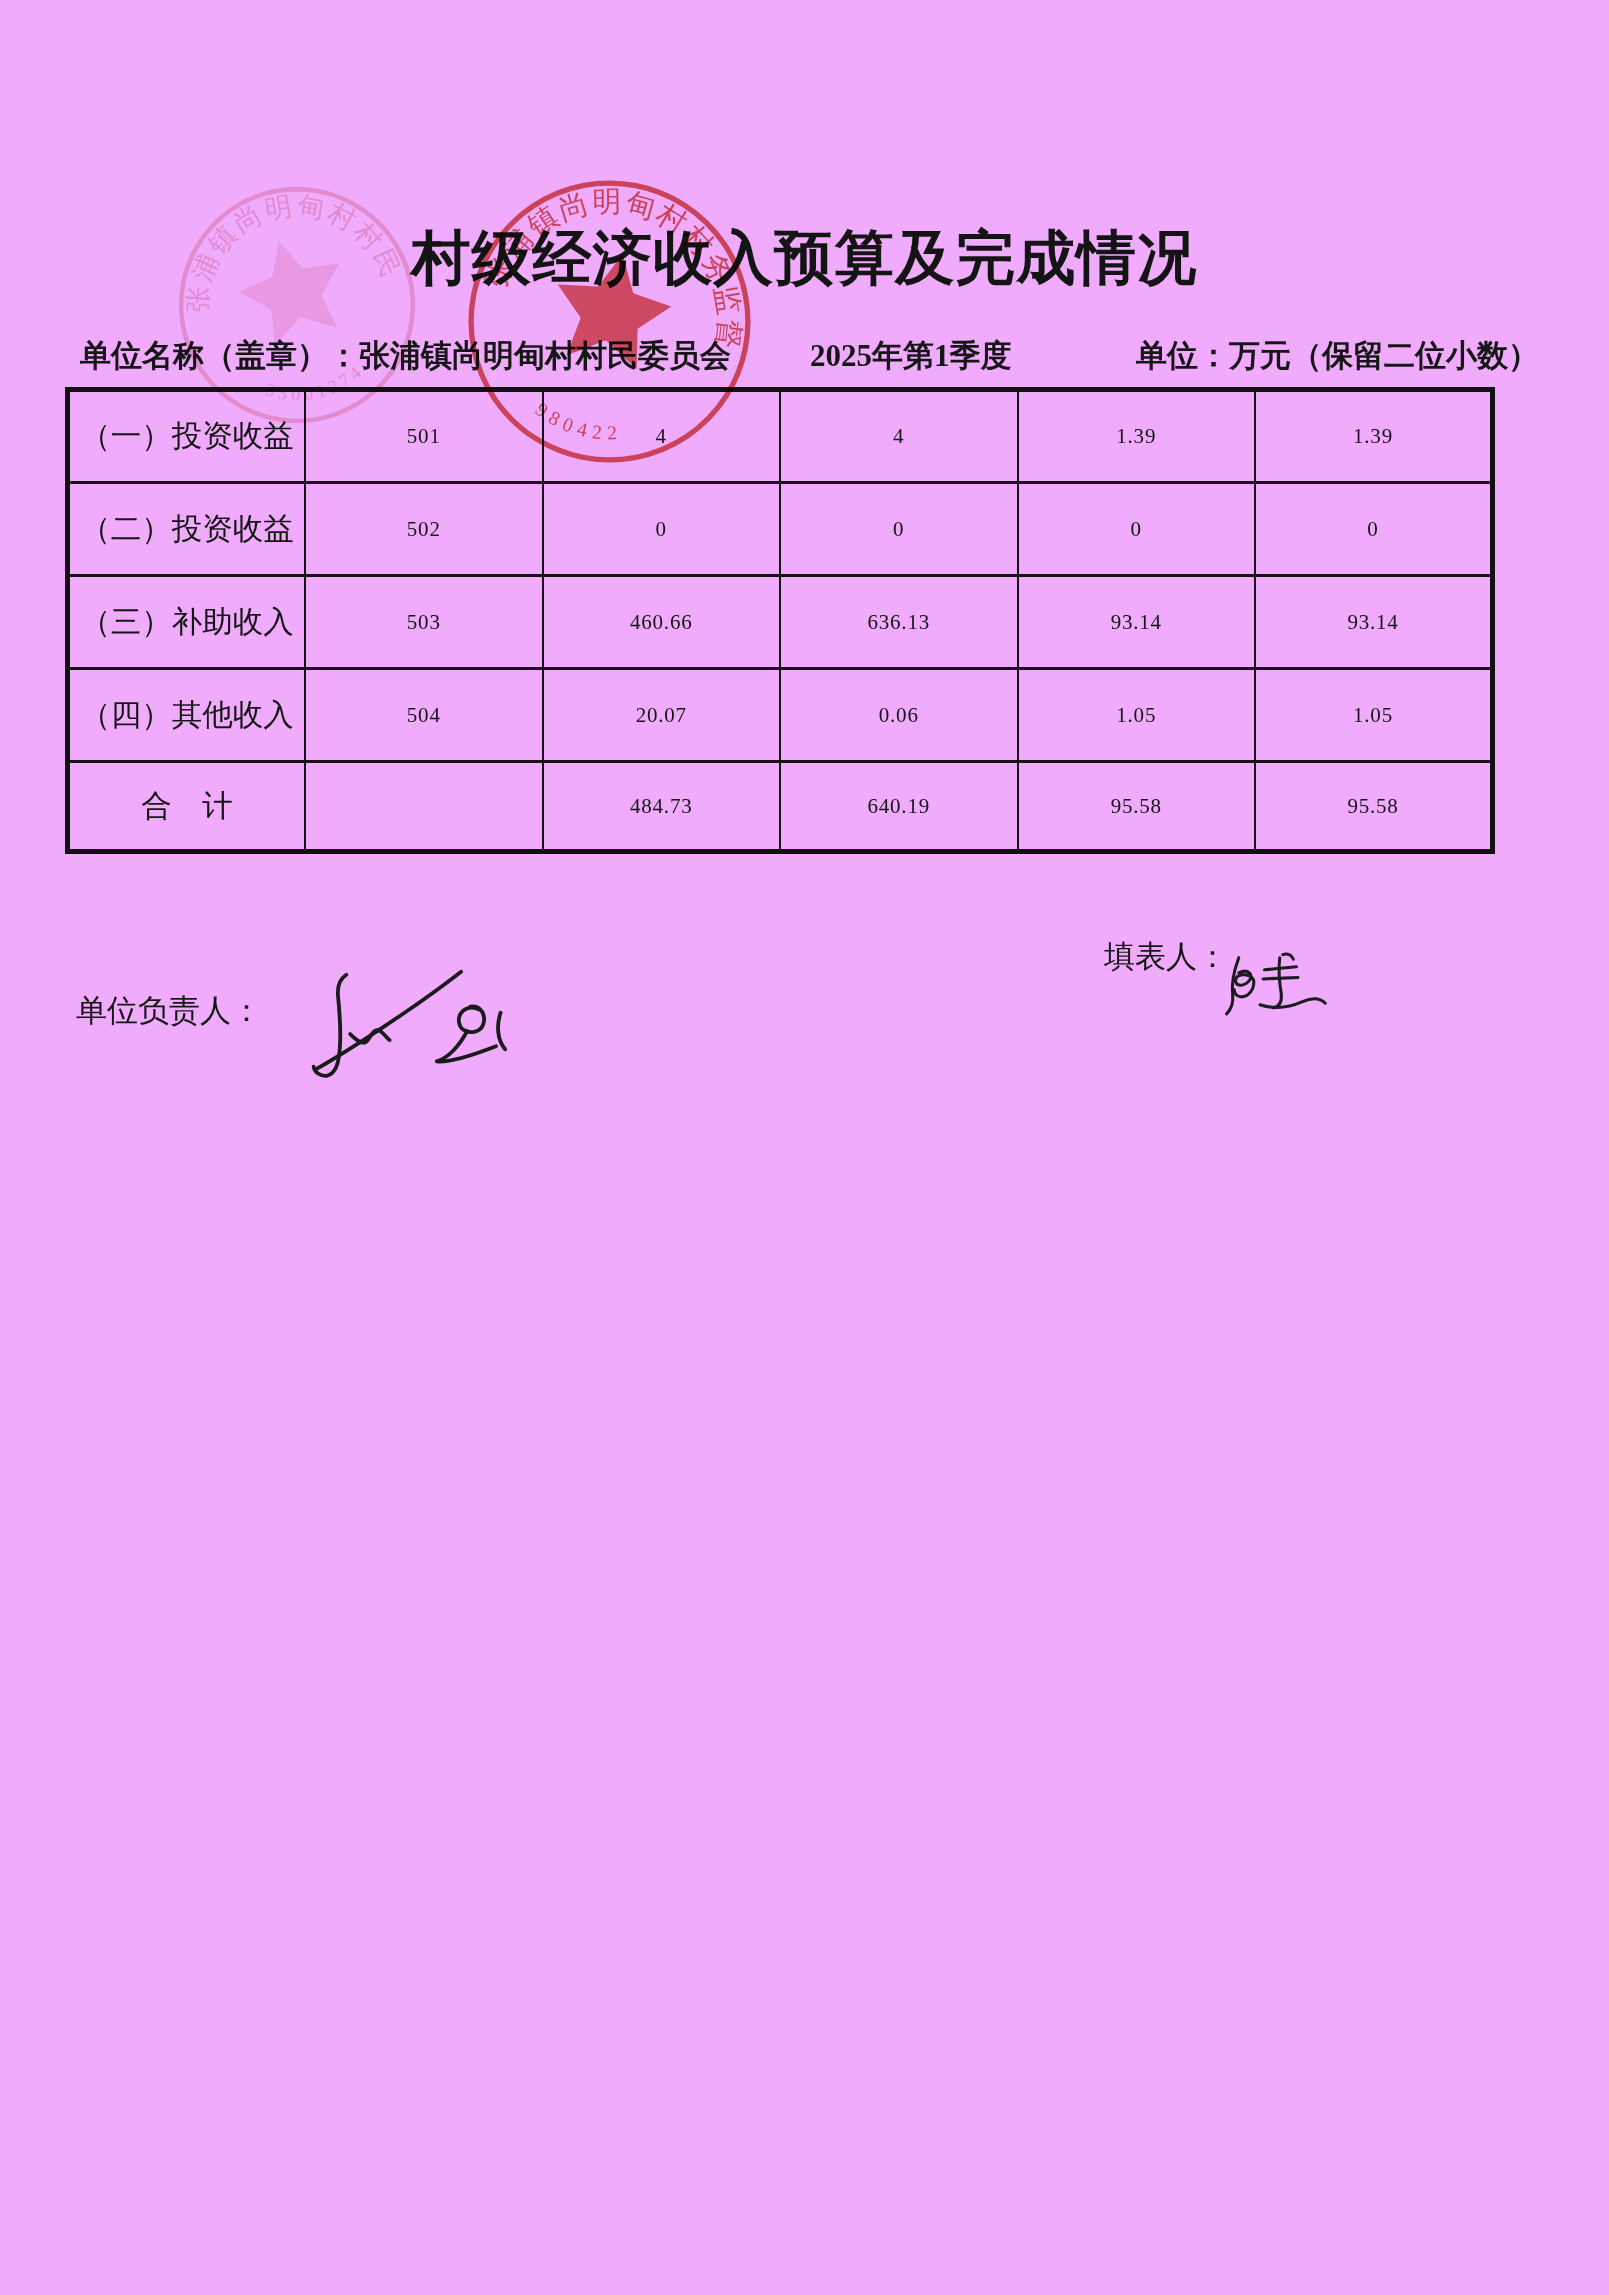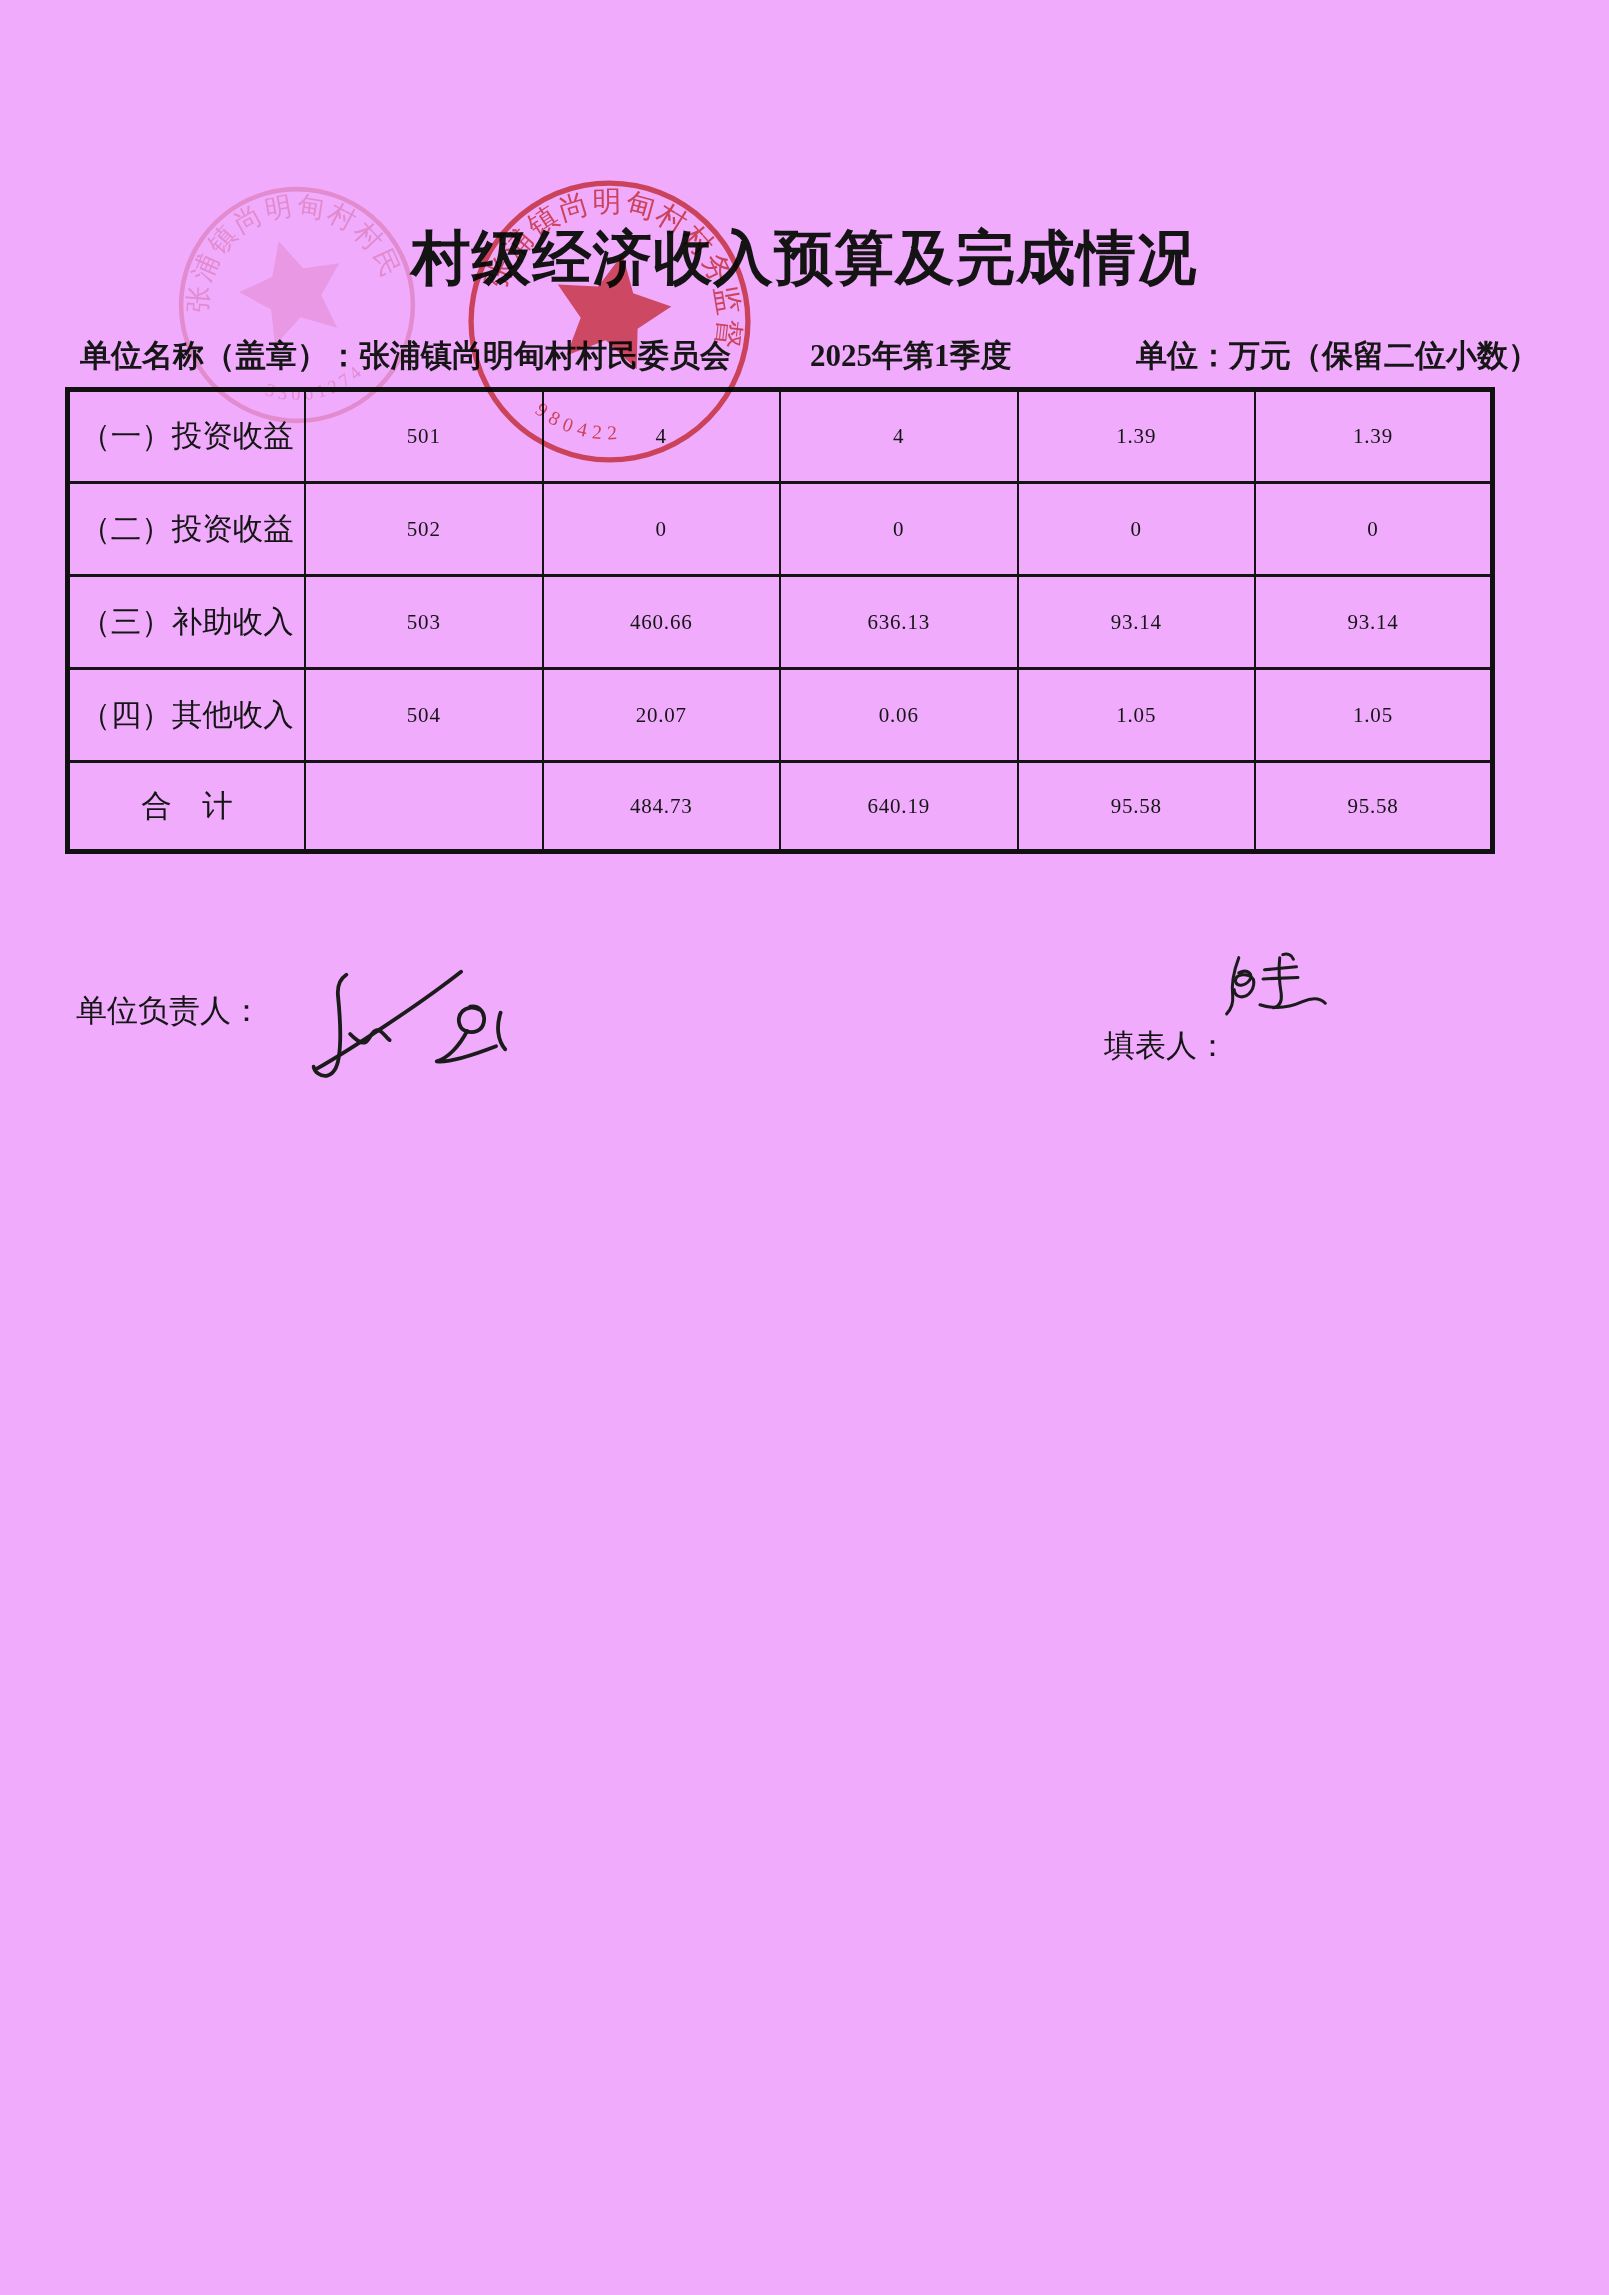--- a/index.html
+++ b/index.html
@@ -49,21 +49,21 @@
   .col-a{width:257px;}
   .col-b{width:264px;}
   .col-c{width:249px;}
   .col-d{width:216px;}
   .row-h{height:92px;}
   .row-d{height:93px;}
   .row-t{height:90px;}
   .num{font-size:21px;letter-spacing:0.8px;}
   .footer-label{position:absolute;font-size:31px;color:#151515;}
   .label-manager{left:76px;top:990px;}
-  .label-preparer{left:1104px;top:1025px;}
+  .label-preparer{left:1104px;top:936px;}
   .sig{position:absolute;}
   .sig path{fill:none;stroke:#1b1b1b;stroke-linecap:round;stroke-linejoin:round;}
   .sig-manager{left:303px;top:958px;}
   .sig-preparer{left:1216px;top:947px;}
   .stamp{position:absolute;mix-blend-mode:multiply;pointer-events:none;}
   .stamp-left{left:156px;top:164px;opacity:0.42;}
   .stamp-right{left:446px;top:158px;opacity:0.82;}
   .stamp text{font-family:"Liberation Serif","DejaVu Serif",serif;}
 </style>
 </head>

